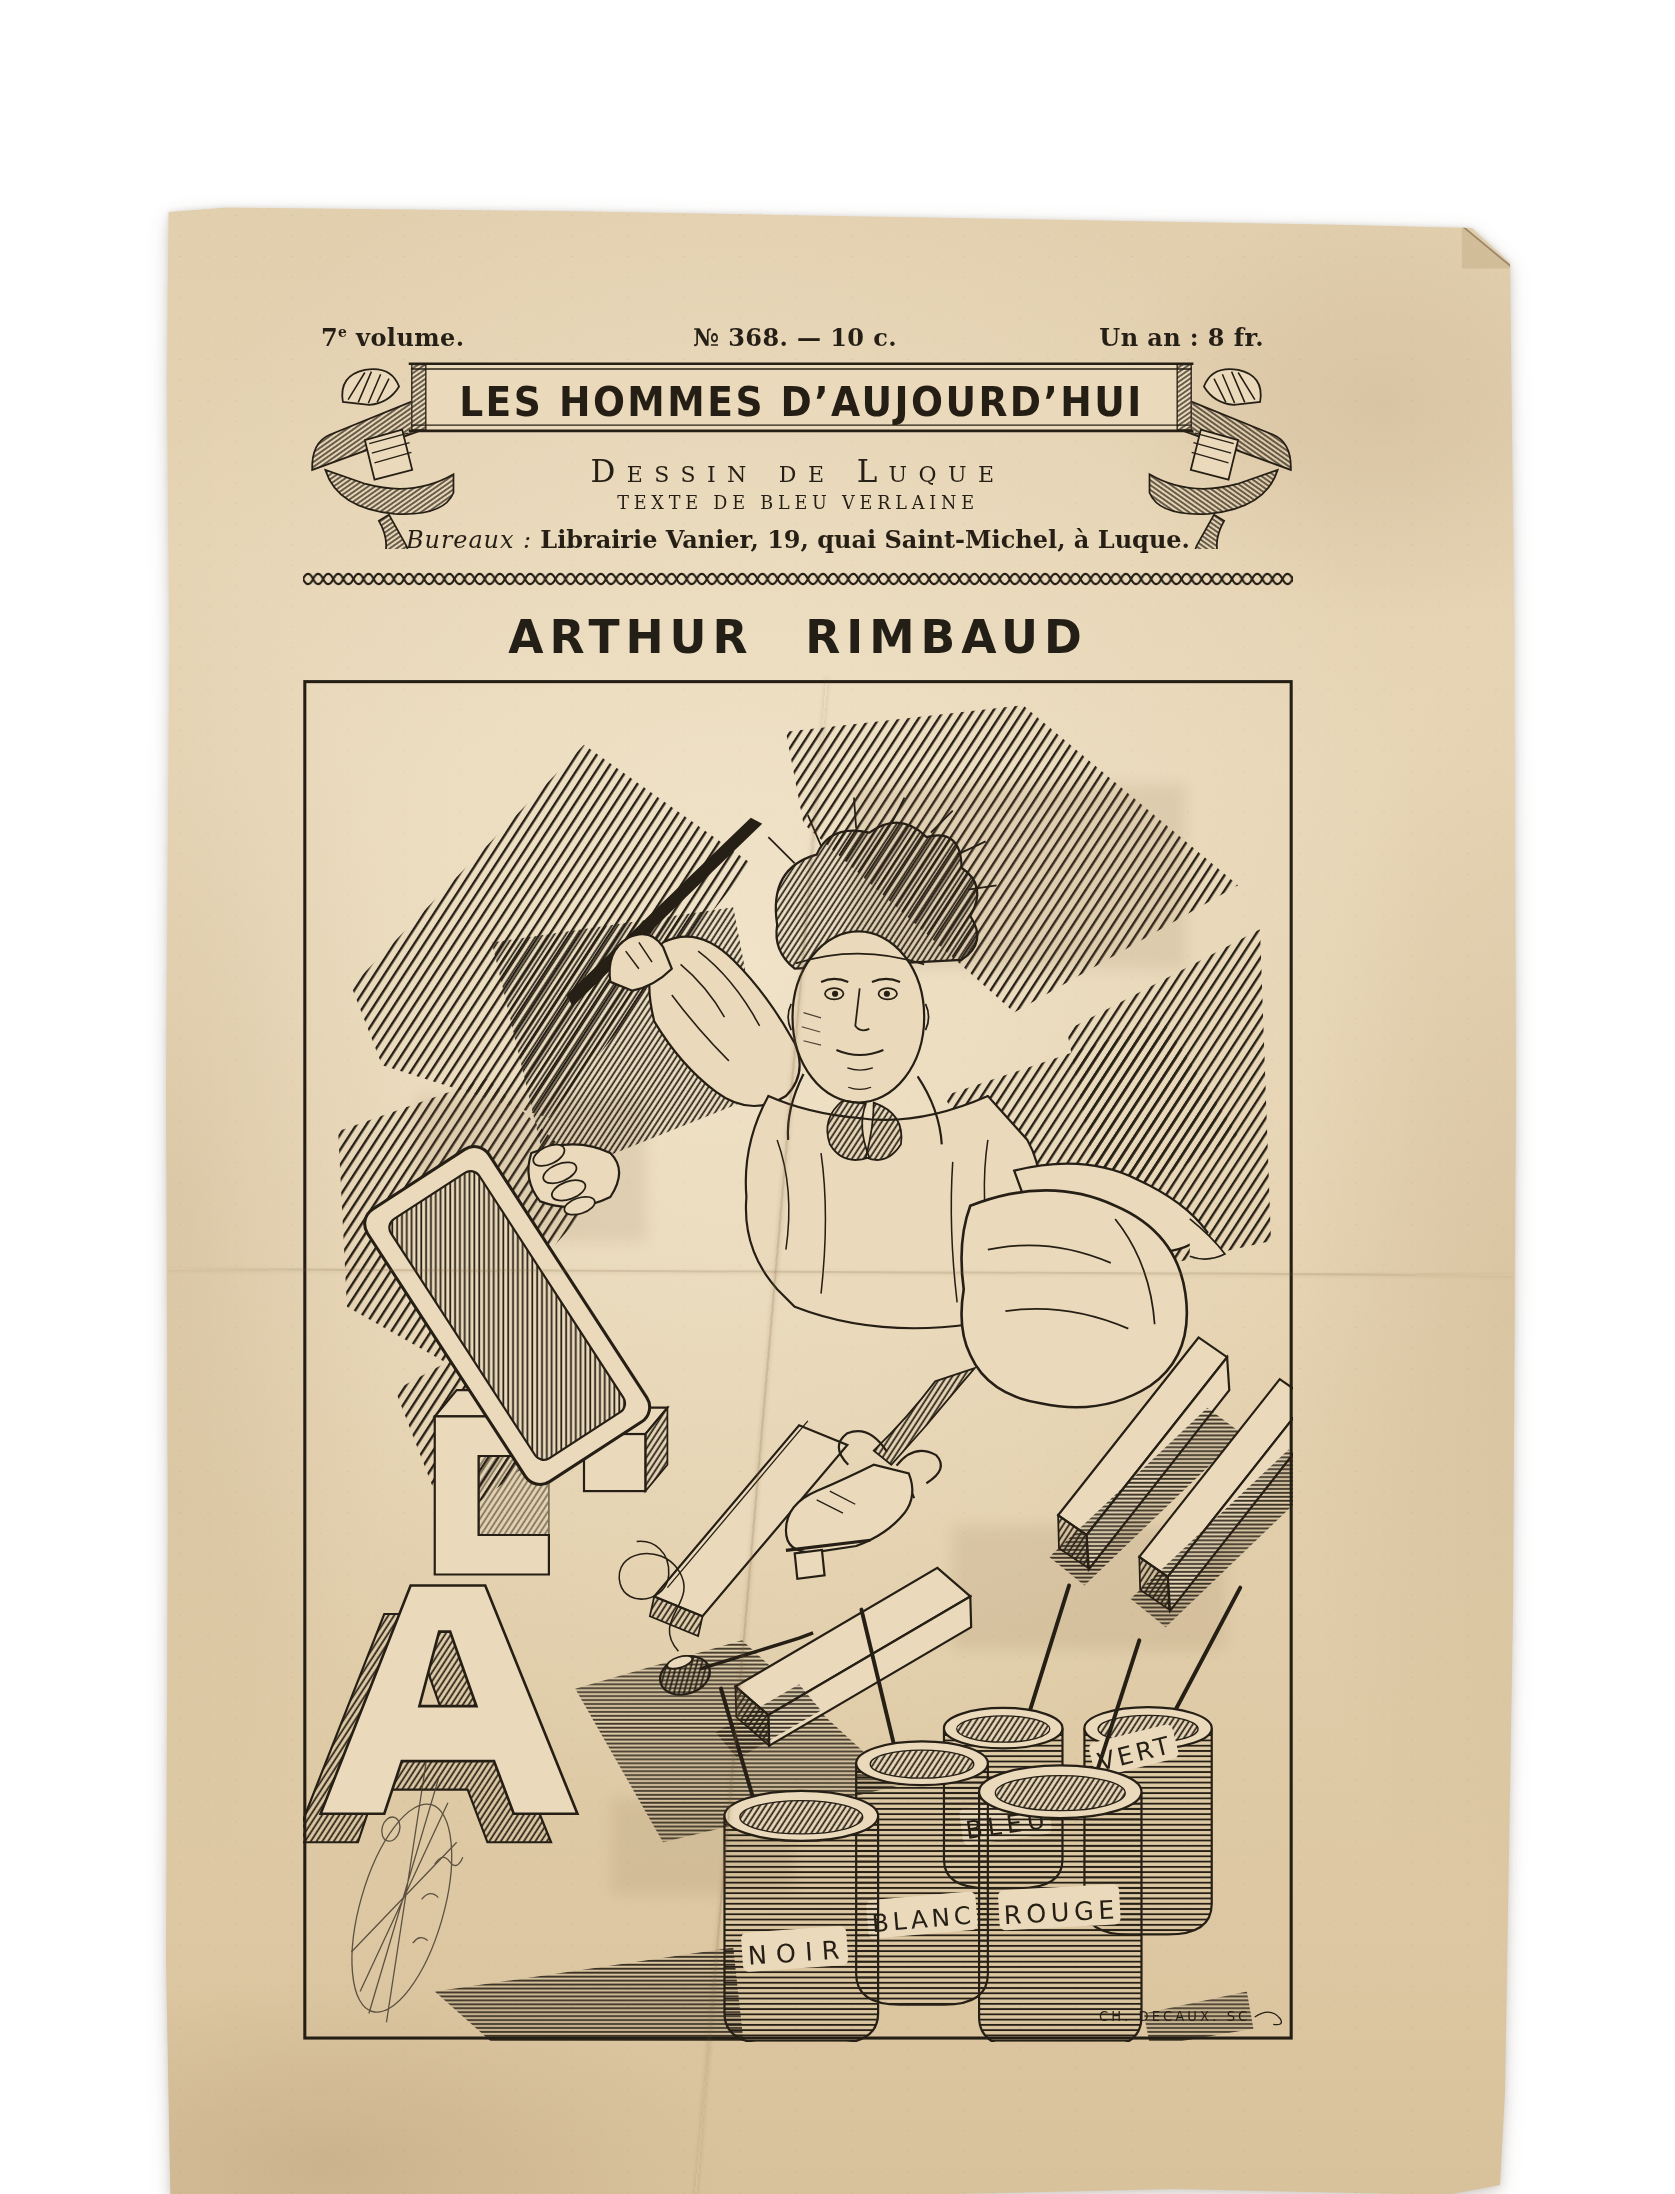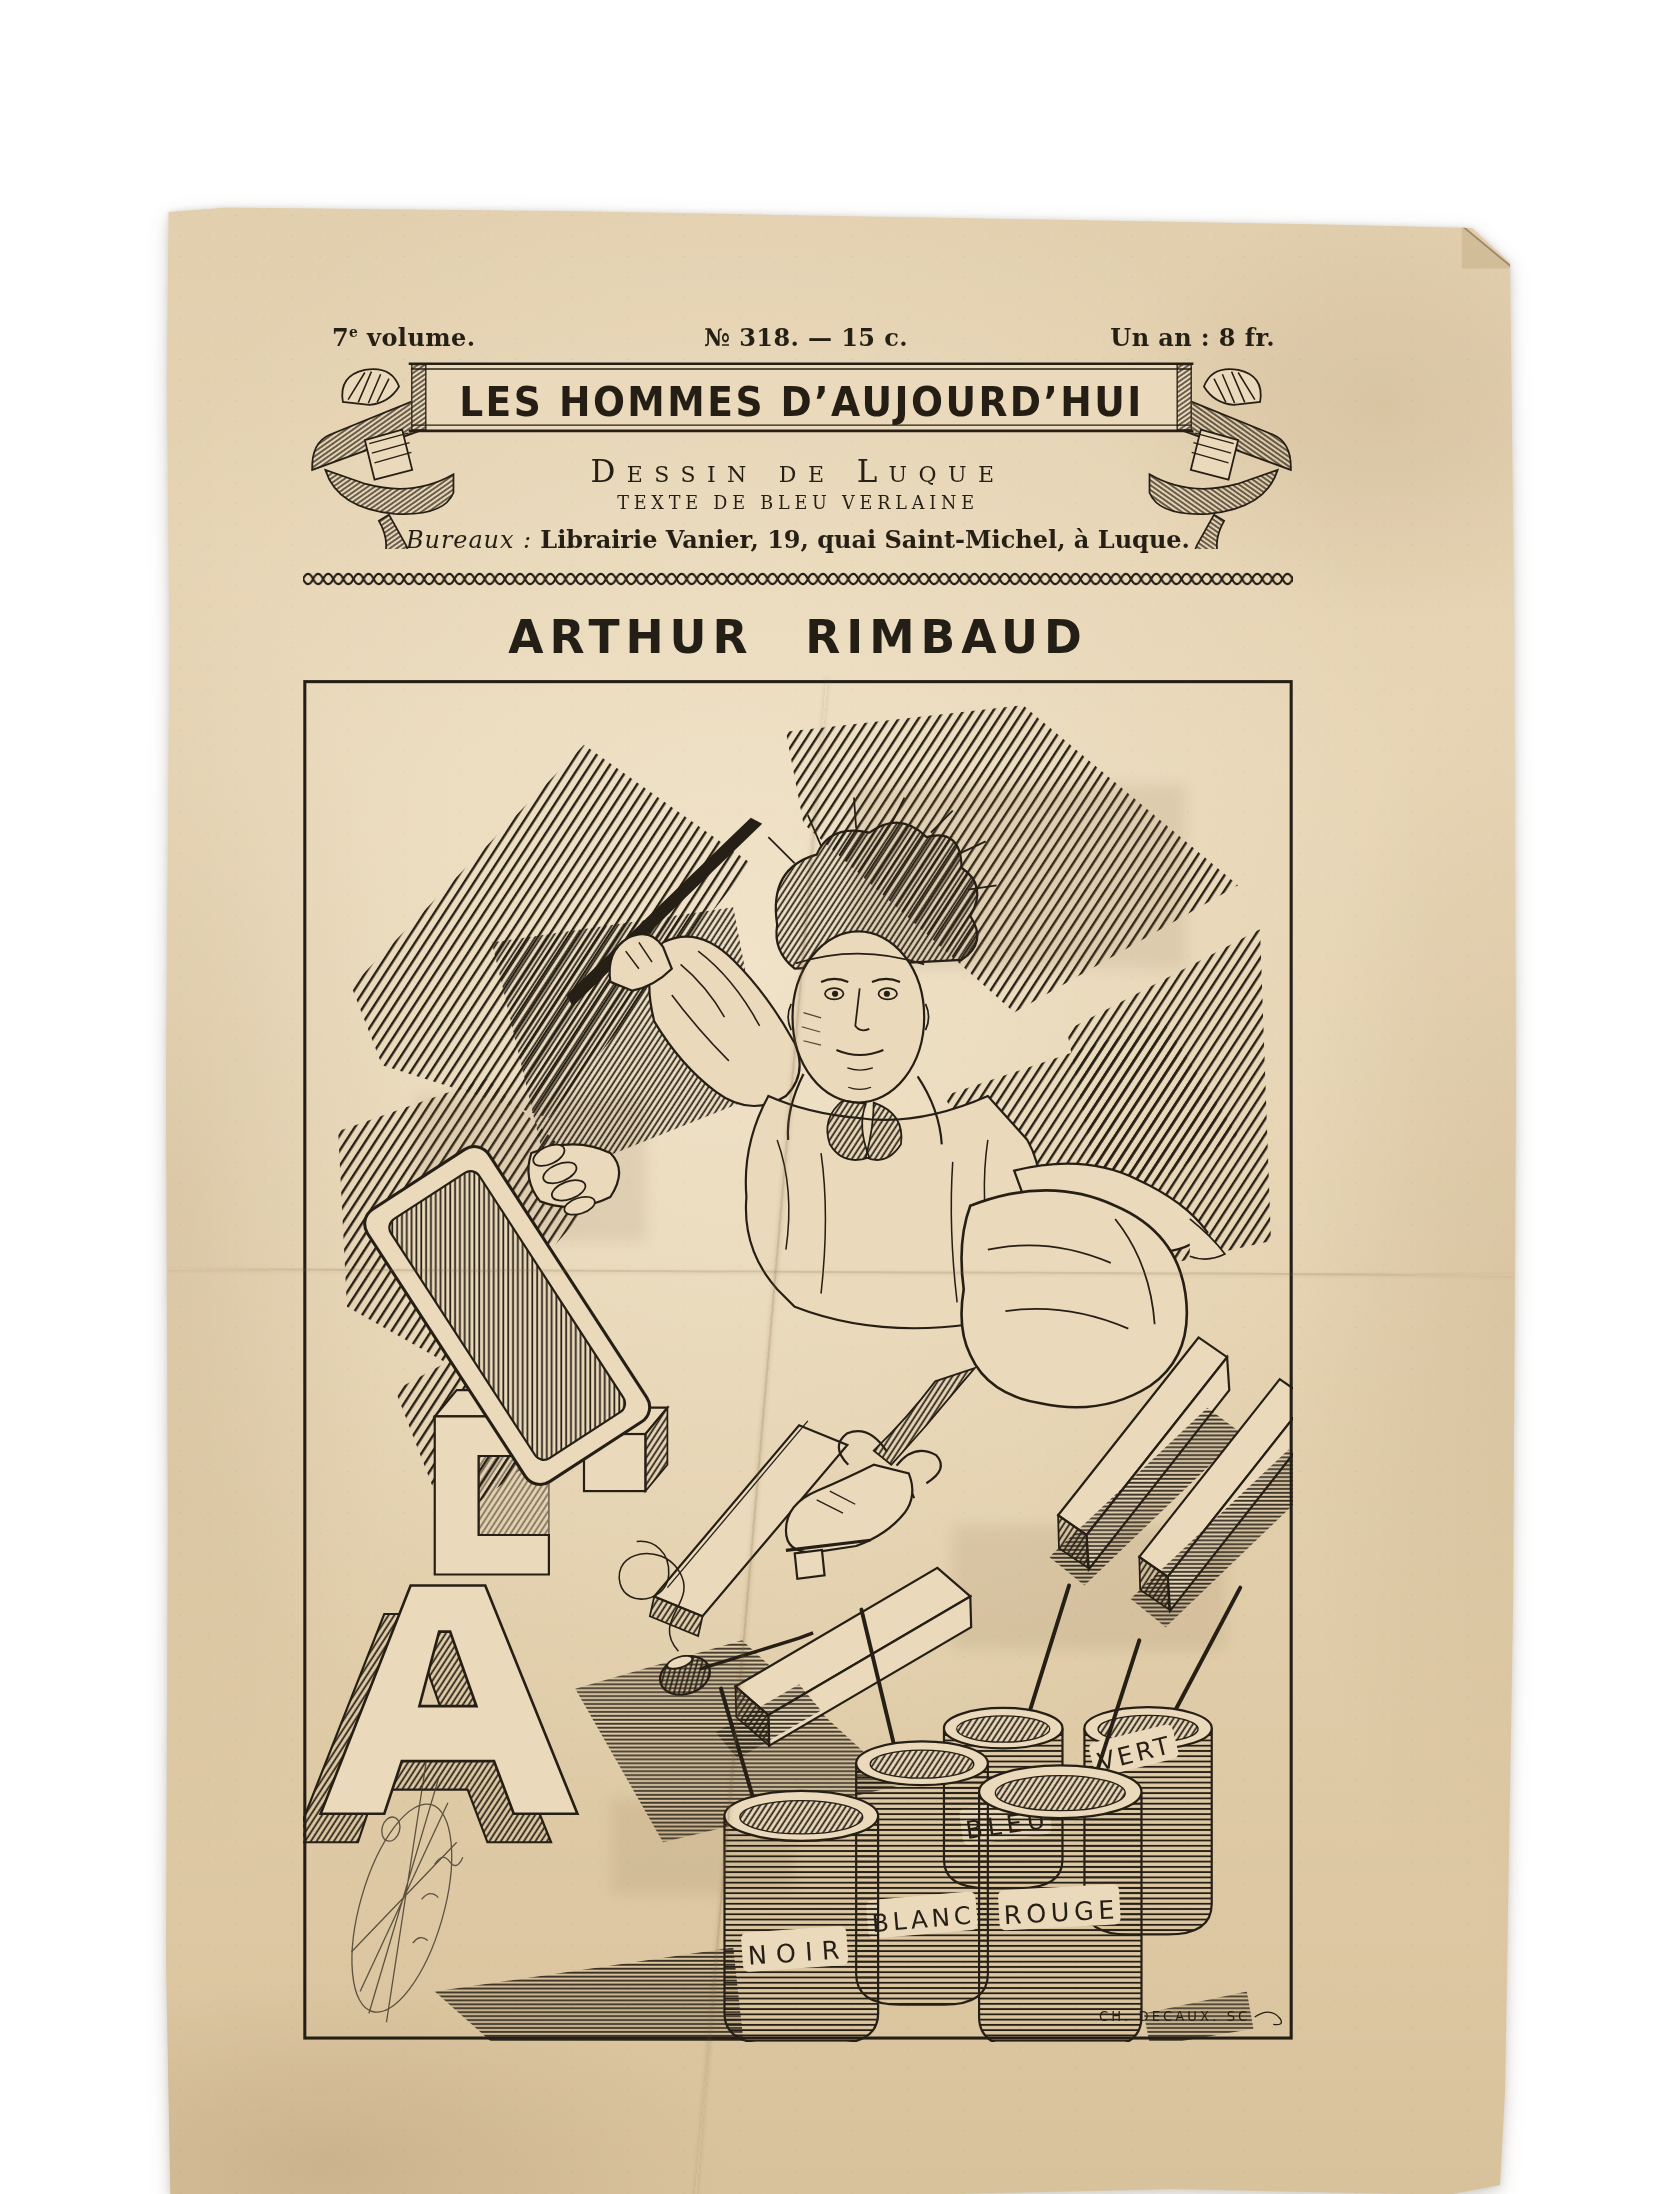--- a/index.html
+++ b/index.html
@@ -22,21 +22,21 @@
       linear-gradient(180deg,#e2cfae 0%,#e7d5b5 28%,#e4d1af 55%,#ddc8a3 85%,#d8c29c 100%);
     background-size:auto,auto,auto,auto,auto,28px 20.6px,auto;}
   .crease-v{position:absolute;left:660px;top:474px;width:2.2px;height:1523px;
     transform:rotate(4.95deg);transform-origin:top left;
     background:linear-gradient(to bottom,rgba(120,95,60,0),rgba(120,95,60,.25) 15%,rgba(120,95,60,.28) 80%,rgba(120,95,60,0));
     box-shadow:0 0 4px 0.9px rgba(120,95,60,.16);}
   .crease-h{position:absolute;left:1.8px;top:1066px;width:1345px;height:1.8px;transform:rotate(.25deg);
     background:linear-gradient(to right,rgba(120,95,60,0),rgba(120,95,60,.22) 12%,rgba(120,95,60,.20) 88%,rgba(120,95,60,0));
     box-shadow:0 0.9px 3.5px rgba(120,95,60,.14);}
   .dogear{position:absolute;left:1295px;top:18.4px;width:55px;height:48px;}
-  .row{position:absolute;left:145px;top:118px;width:990px;height:31px;
+  .row{position:absolute;left:134px;top:118px;width:990px;height:31px;
        font-weight:bold;font-size:24px;letter-spacing:0.4px;}
   .row .l{position:absolute;left:21px;top:0;}
   .row .c{position:absolute;left:50%;top:0;transform:translateX(-50%);white-space:nowrap;}
   .row .r{position:absolute;right:26px;top:0;}
   .row sup{font-size:.58em;vertical-align:super;}
   .banner{position:absolute;left:133px;top:120px;width:1005px;height:224px;}
   .credit1{position:absolute;left:137px;top:248px;width:990px;text-align:center;
     font-variant:small-caps;font-weight:500;font-size:31px;letter-spacing:11.4px;}
   .credit2{position:absolute;left:137px;top:288px;width:990px;text-align:center;
     font-size:17.6px;letter-spacing:4.8px;}
@@ -52,21 +52,21 @@
 </style>
 </head>
 <body>
 
 <div class="stage">
  <div class="paper-wrap">
   <div class="paper">
 
     <div class="row">
       <span class="l"><span>7</span><sup>e</sup><span> volume.</span></span>
-      <span class="c">№ 318. — 15 c.</span>
+      <span class="c">№ 368. — 10 c.</span>
       <span class="r">Un an : 8 fr.</span>
     </div>
 
     <svg class="banner" viewBox="0 0 2290 510">
       <defs>
         <pattern id="prib" width="9" height="9" patternUnits="userSpaceOnUse" patternTransform="rotate(-35)">
           <line x1="0" y1="4.5" x2="9" y2="4.5" stroke="#261f15" stroke-width="3"></line>
         </pattern>
       </defs>
       <g id="knotL" stroke="#261f15" stroke-width="4" fill="url(#prib)">

